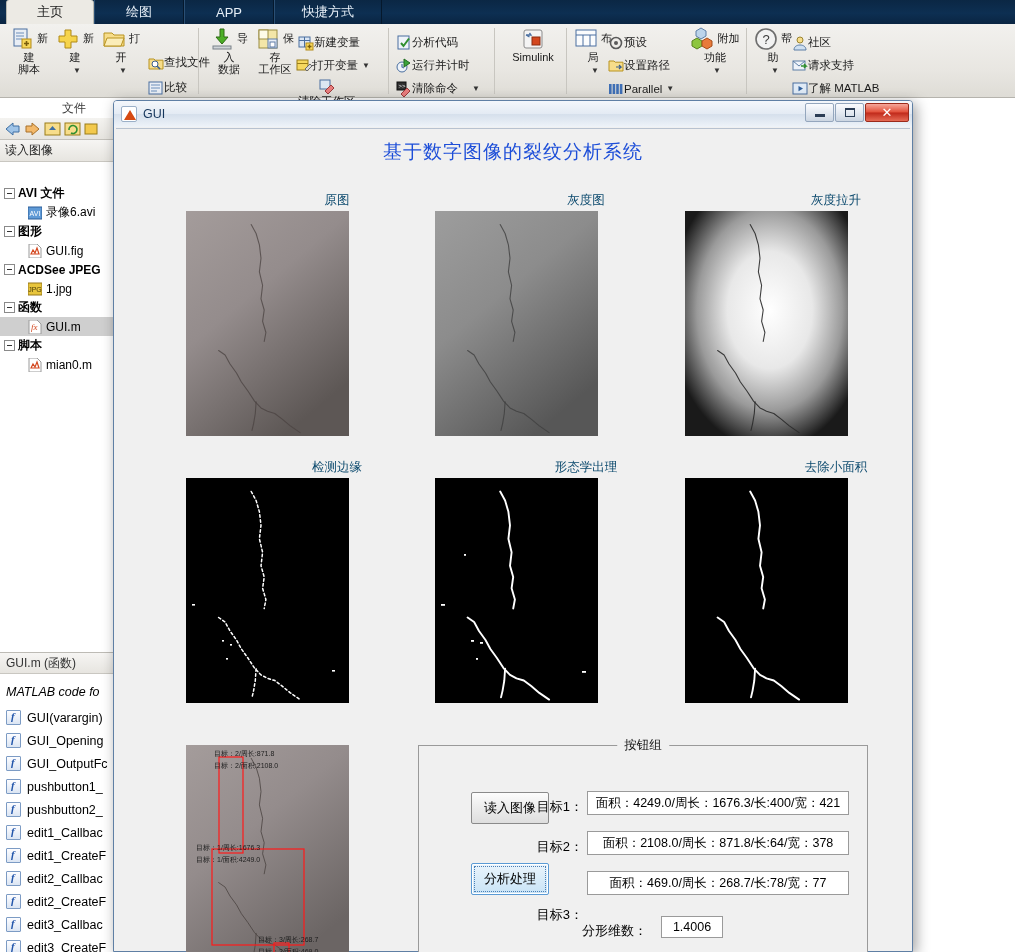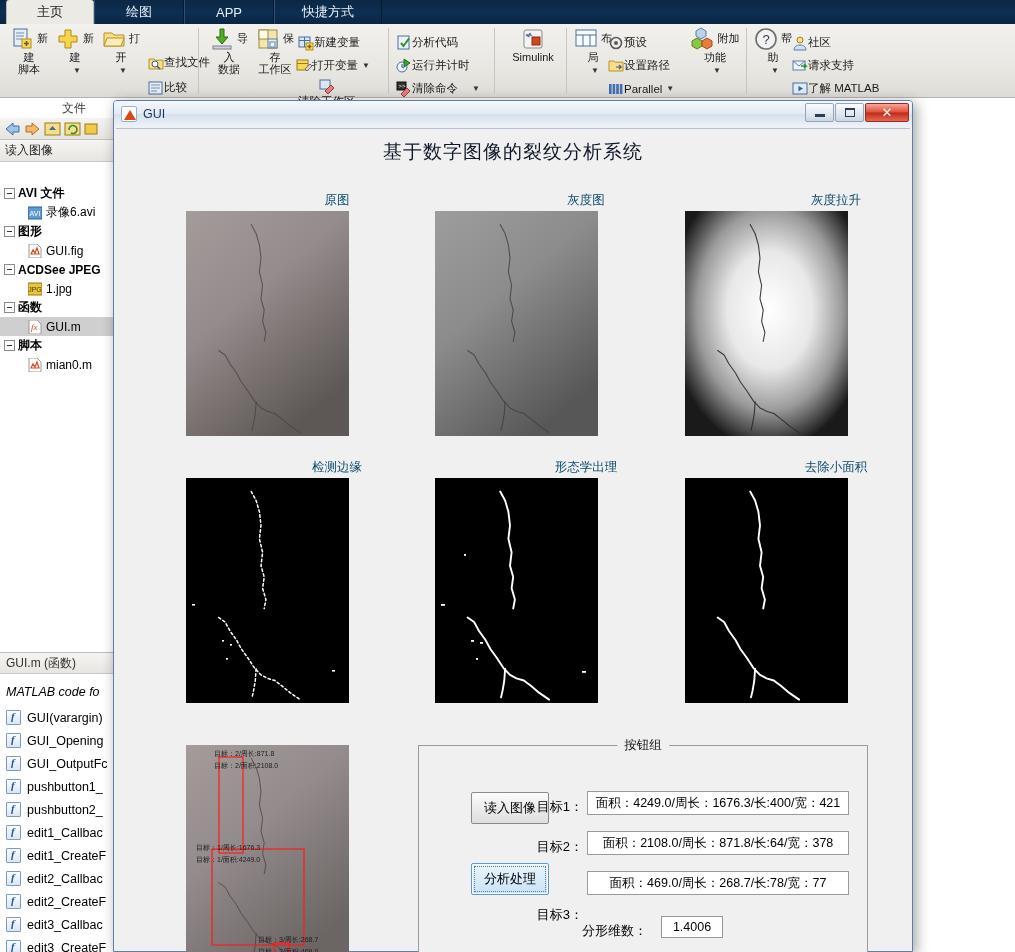--- a/index.html
+++ b/index.html
@@ -154,21 +154,21 @@
   }
   .minglyph{width:10px;height:3px;background:#2b3d55;margin-top:5px;}
   .maxglyph{width:10px;height:9px;border:1px solid #2b3d55;border-top-width:2px;}
 
   .gui-body{
     position:absolute; left:2px; top:27px; right:2px; bottom:0;
     background:#f0f0f0; border-top:1px solid #b7c2d0;
   }
   .gui-heading{
     position:absolute; left:0; top:10px; width:100%; text-align:center;
-    font-size:19px; color:#0f172a; letter-spacing:1px;
+    font-size:19px; color:#1d4ed8; letter-spacing:1px;
   }
   .axes-title{
     position:absolute; text-align:center; font-size:12.5px; color:#0c4a6e;
   }
   .axes-img{
     position:absolute; background:#000; overflow:hidden;
   }
   .groupbox{
     position:absolute; border:1px solid #9a9a9a; background:#f0f0f0;
   }

